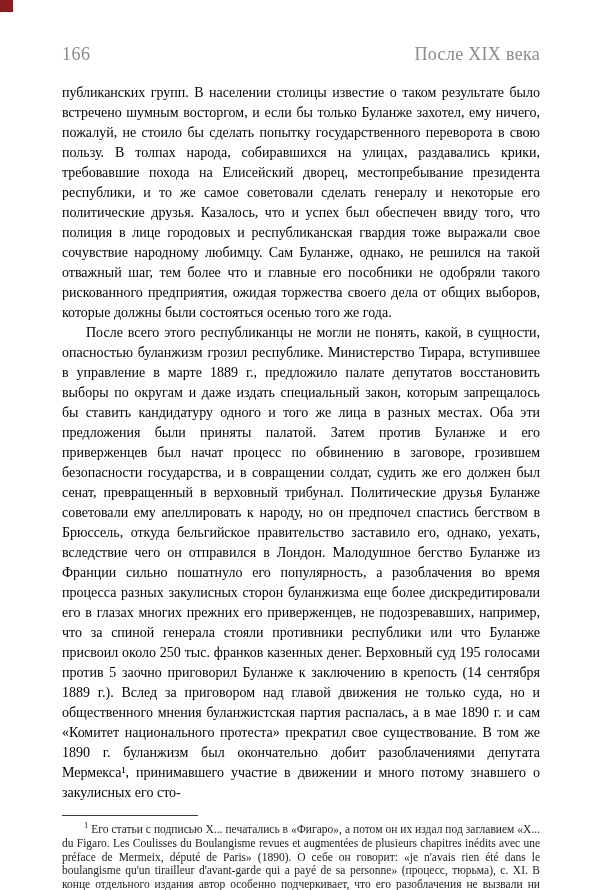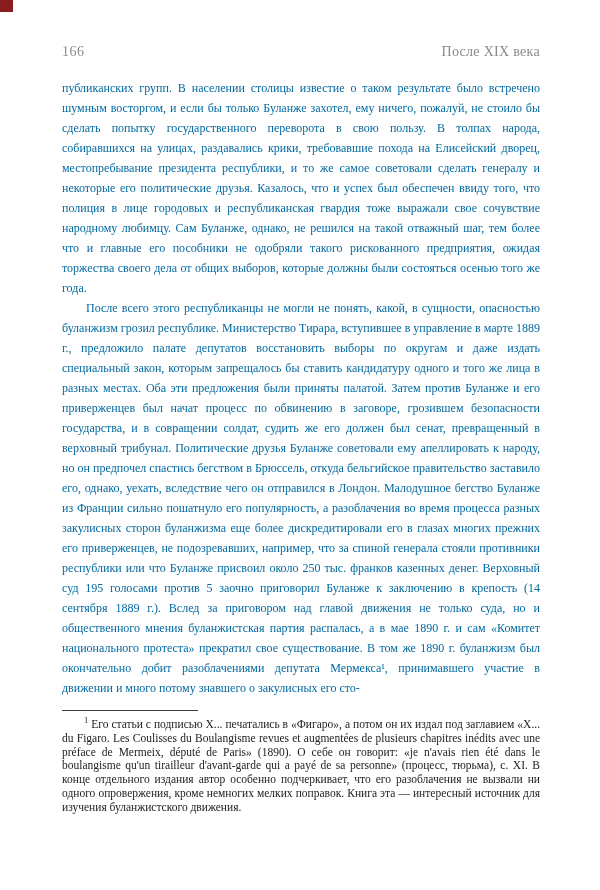--- a/index.html
+++ b/index.html
@@ -23,32 +23,32 @@
     left: 0;
     width: 13px;
     height: 12px;
     background: #8a1d1d;
   }
 
   .running-head {
     display: flex;
     justify-content: space-between;
     align-items: baseline;
-    font-size: 14px;
+    font-size: 18px;
     color: #8a8a8a;
     margin-bottom: 18px;
   }
   .page-number { letter-spacing: 0.5px; }
   .running-title { letter-spacing: 0.3px; }
 
   .body-text {
     text-align: justify;
-    font-size: 12px;
+    font-size: 14px;
     line-height: 20px;
-    color: #0369a1;
+    color: #000000;
   }
   .para { text-align: justify; }
   .para.indent { text-indent: 24px; }
 
   .footnote-area { margin-top: 12px; }
   .footnote-rule {
     width: 136px;
     height: 1px;
     background: #3a3a3a;
     margin-bottom: 7px;

